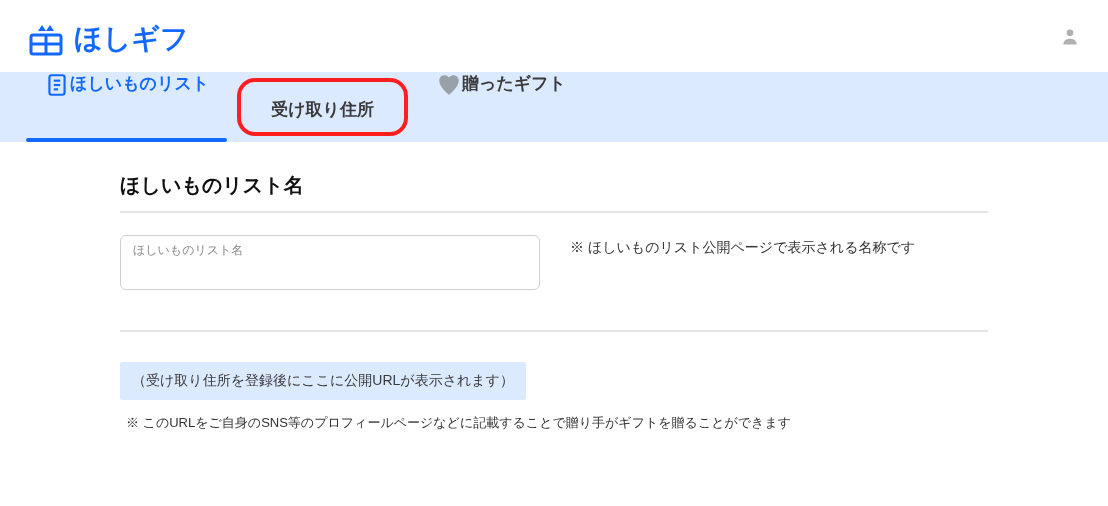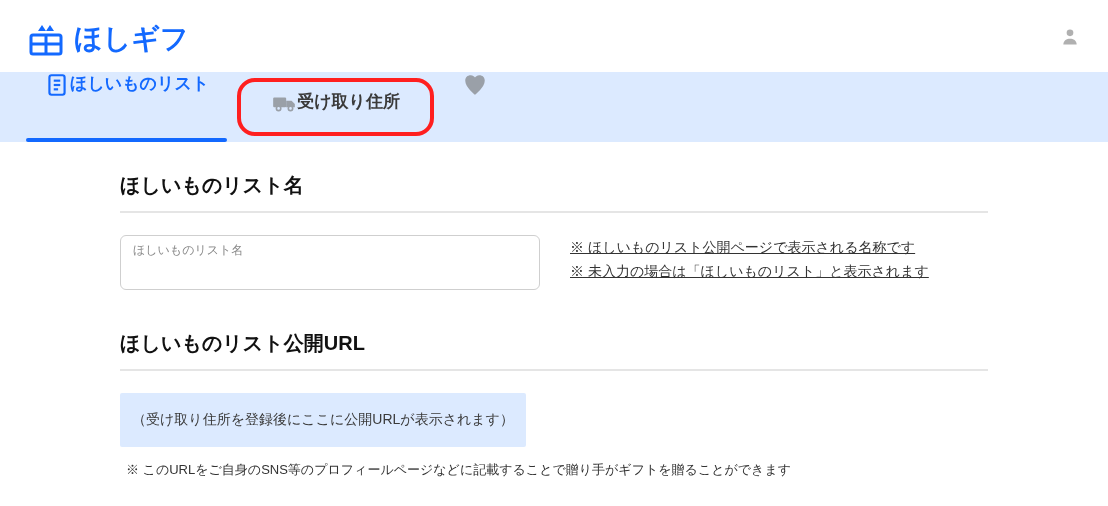--- a/index.html
+++ b/index.html
@@ -76,22 +76,23 @@
       right: 2px;
       bottom: 0;
       height: 4px;
       background: #1369FF;
       border-radius: 2px;
     }
     .tab.highlighted {
       border: 4px solid #FF1F1F;
       border-radius: 18px;
       height: 58px;
-      padding: 8px 30px;
+      padding: 16px 30px;
       margin: 0 8px;
+      flex-direction: column;
     }
     .spacer {
       flex: 1;
     }
     .content {
       padding: 30px 120px;
     }
     .section-title {
       font-size: 20px;
       font-weight: 700;
@@ -121,30 +122,30 @@
       font-size: 12px;
       color: #888;
     }
     .notes {
       display: flex;
       flex-direction: column;
       gap: 6px;
       font-size: 14px;
       color: #333;
       padding-top: 4px;
-      text-decoration: underline;
     }
     .url-placeholder {
       display: inline-block;
       background: #DCEAFF;
       color: #3a3a3a;
-      padding: 18px 12px;
+      padding: 10px 12px;
       border-radius: 2px;
       font-size: 14px;
       margin-bottom: 14px;
+      margin-top: 8px;
     }
     .url-note {
       font-size: 13px;
       color: #333;
       padding-left: 6px;
     }
   </style>
 </head>
 <body>
 
@@ -186,40 +187,39 @@
       <circle cx="18" cy="17" r="2" fill="#DCEAFF" stroke="currentColor" stroke-width="1.5"></circle>
     </svg>
     <span class="tab-label">受け取り住所</span>
   </div>
 
 
   <div class="tab">
     <svg class="tab-icon" viewBox="0 0 24 24" fill="currentColor">
       <path d="M12 21 C12 21 3 14 3 8 C3 5 5 3 8 3 C10 3 12 5 12 5 C12 5 14 3 16 3 C19 3 21 5 21 8 C21 14 12 21 12 21 Z"></path>
     </svg>
+    <span class="tab-label">贈ったギフト</span>
   </div>
 
   <div class="spacer"></div>
 
 </div>
 
 <div class="content">
   <div class="section-title">ほしいものリスト名</div>
   <div class="hr"></div>
 
   <div class="row">
     <div class="input-field">
       <span class="input-placeholder">ほしいものリスト名</span>
     </div>
     <div class="notes">
       <div>※ ほしいものリスト公開ページで表示される名称です</div>
-      <div>※ 未入力の場合は「ほしいものリスト」と表示されます</div>
     </div>
   </div>
 
-  <div class="section-title">ほしいものリスト公開URL</div>
   <div class="hr"></div>
 
   <div>
     <span class="url-placeholder">（受け取り住所を登録後にここに公開URLが表示されます）</span>
   </div>
   <div class="url-note">※ このURLをご自身のSNS等のプロフィールページなどに記載することで贈り手がギフトを贈ることができます</div>
 </div>
 
 </body></html>

